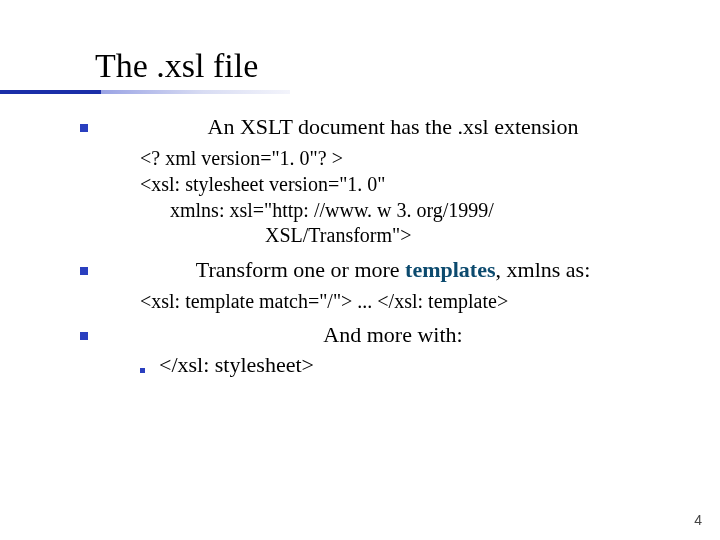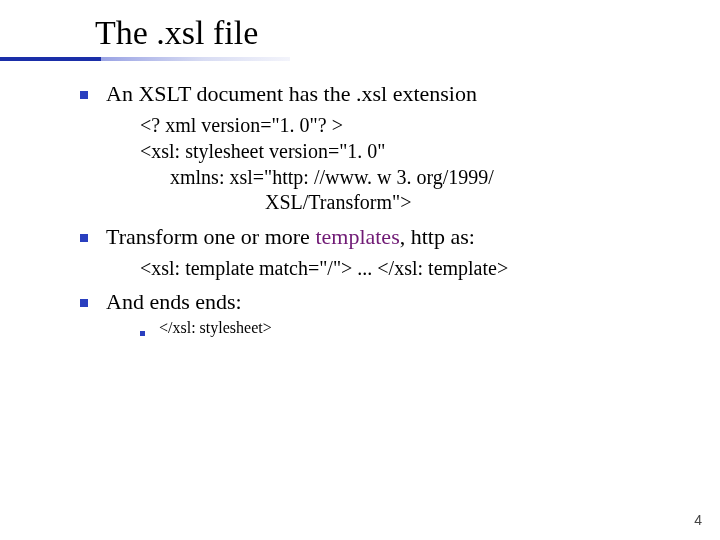--- a/index.html
+++ b/index.html
@@ -7,21 +7,22 @@
     padding: 0;
     width: 720px;
     height: 540px;
     background: #fff;
     font-family: "Times New Roman", Times, serif;
     color: #000;
     position: relative;
   }
   .title-wrap {
     position: relative;
-    padding: 14px 0 4px 95px;
+    padding: 1px 0 4px 95px;
+    margin-top: 46px;
   }
   .title {
     font-size: 34px;
     line-height: 1.1;
   }
   .title .xsl {
     font-family: "Comic Sans MS", "Comic Sans", cursive;
   }
   .title-underline {
     position: absolute;
@@ -52,44 +53,44 @@
     margin-right: 18px;
   }
   .tiny-sq {
     width: 5px;
     height: 5px;
     background: #2a3fbf;
     flex: 0 0 auto;
     margin-top: 10px;
     margin-right: 14px;
   }
-  .row .text { flex: 1; }
+  .row .text { flex: 1; text-align: center; }
   .xsl-inline { font-family: "Comic Sans MS", "Comic Sans", cursive; }
   .codeblock {
     margin: 6px 0 8px 60px;
     font-family: "Comic Sans MS", "Comic Sans", cursive;
     font-size: 20px;
     line-height: 1.28;
     white-space: pre;
   }
-  .templates { color: #701a75; }
+  .templates { color: #0c4a6e; font-weight: bold; }
   .page-num {
     position: absolute;
     right: 18px;
     bottom: 12px;
     font-family: Arial, Helvetica, sans-serif;
     font-size: 14px;
     color: #444;
   }
   .nested {
     display: flex;
     align-items: center;
     margin: 4px 0 0 60px;
     font-family: "Comic Sans MS", "Comic Sans", cursive;
-    font-size: 16px;
+    font-size: 22px;
   }
 </style>
 </head>
 <body>
 
 <div class="title-wrap">
   <div class="title">
     <span>The </span><span class="xsl">.xsl</span><span> file</span>
   </div>
   <div class="title-underline"></div>
@@ -106,29 +107,29 @@
 
 
   <div class="codeblock">&lt;? xml version="1. 0"? &gt;
 &lt;xsl: stylesheet version="1. 0"
       xmlns: xsl="http: //www. w 3. org/1999/
                          XSL/Transform"&gt;</div>
 
   <div class="row">
     <span class="sq"></span>
     <span class="text">
-      <span>Transform one or more </span><span class="templates">templates</span><span>, http as:</span>
+      <span>Transform one or more </span><span class="templates">templates</span><span>, xmlns as:</span>
     </span>
   </div>
 
   <div class="codeblock">&lt;xsl: template match="/"&gt; ... &lt;/xsl: template&gt;</div>
 
   <div class="row">
     <span class="sq"></span>
-    <span class="text">And ends ends:</span>
+    <span class="text">And more with:</span>
   </div>
 
   <div class="nested">
     <span class="tiny-sq"></span>
     <span>&lt;/xsl: stylesheet&gt;</span>
   </div>
 
 </div>
 
 <div class="page-num">4</div>

